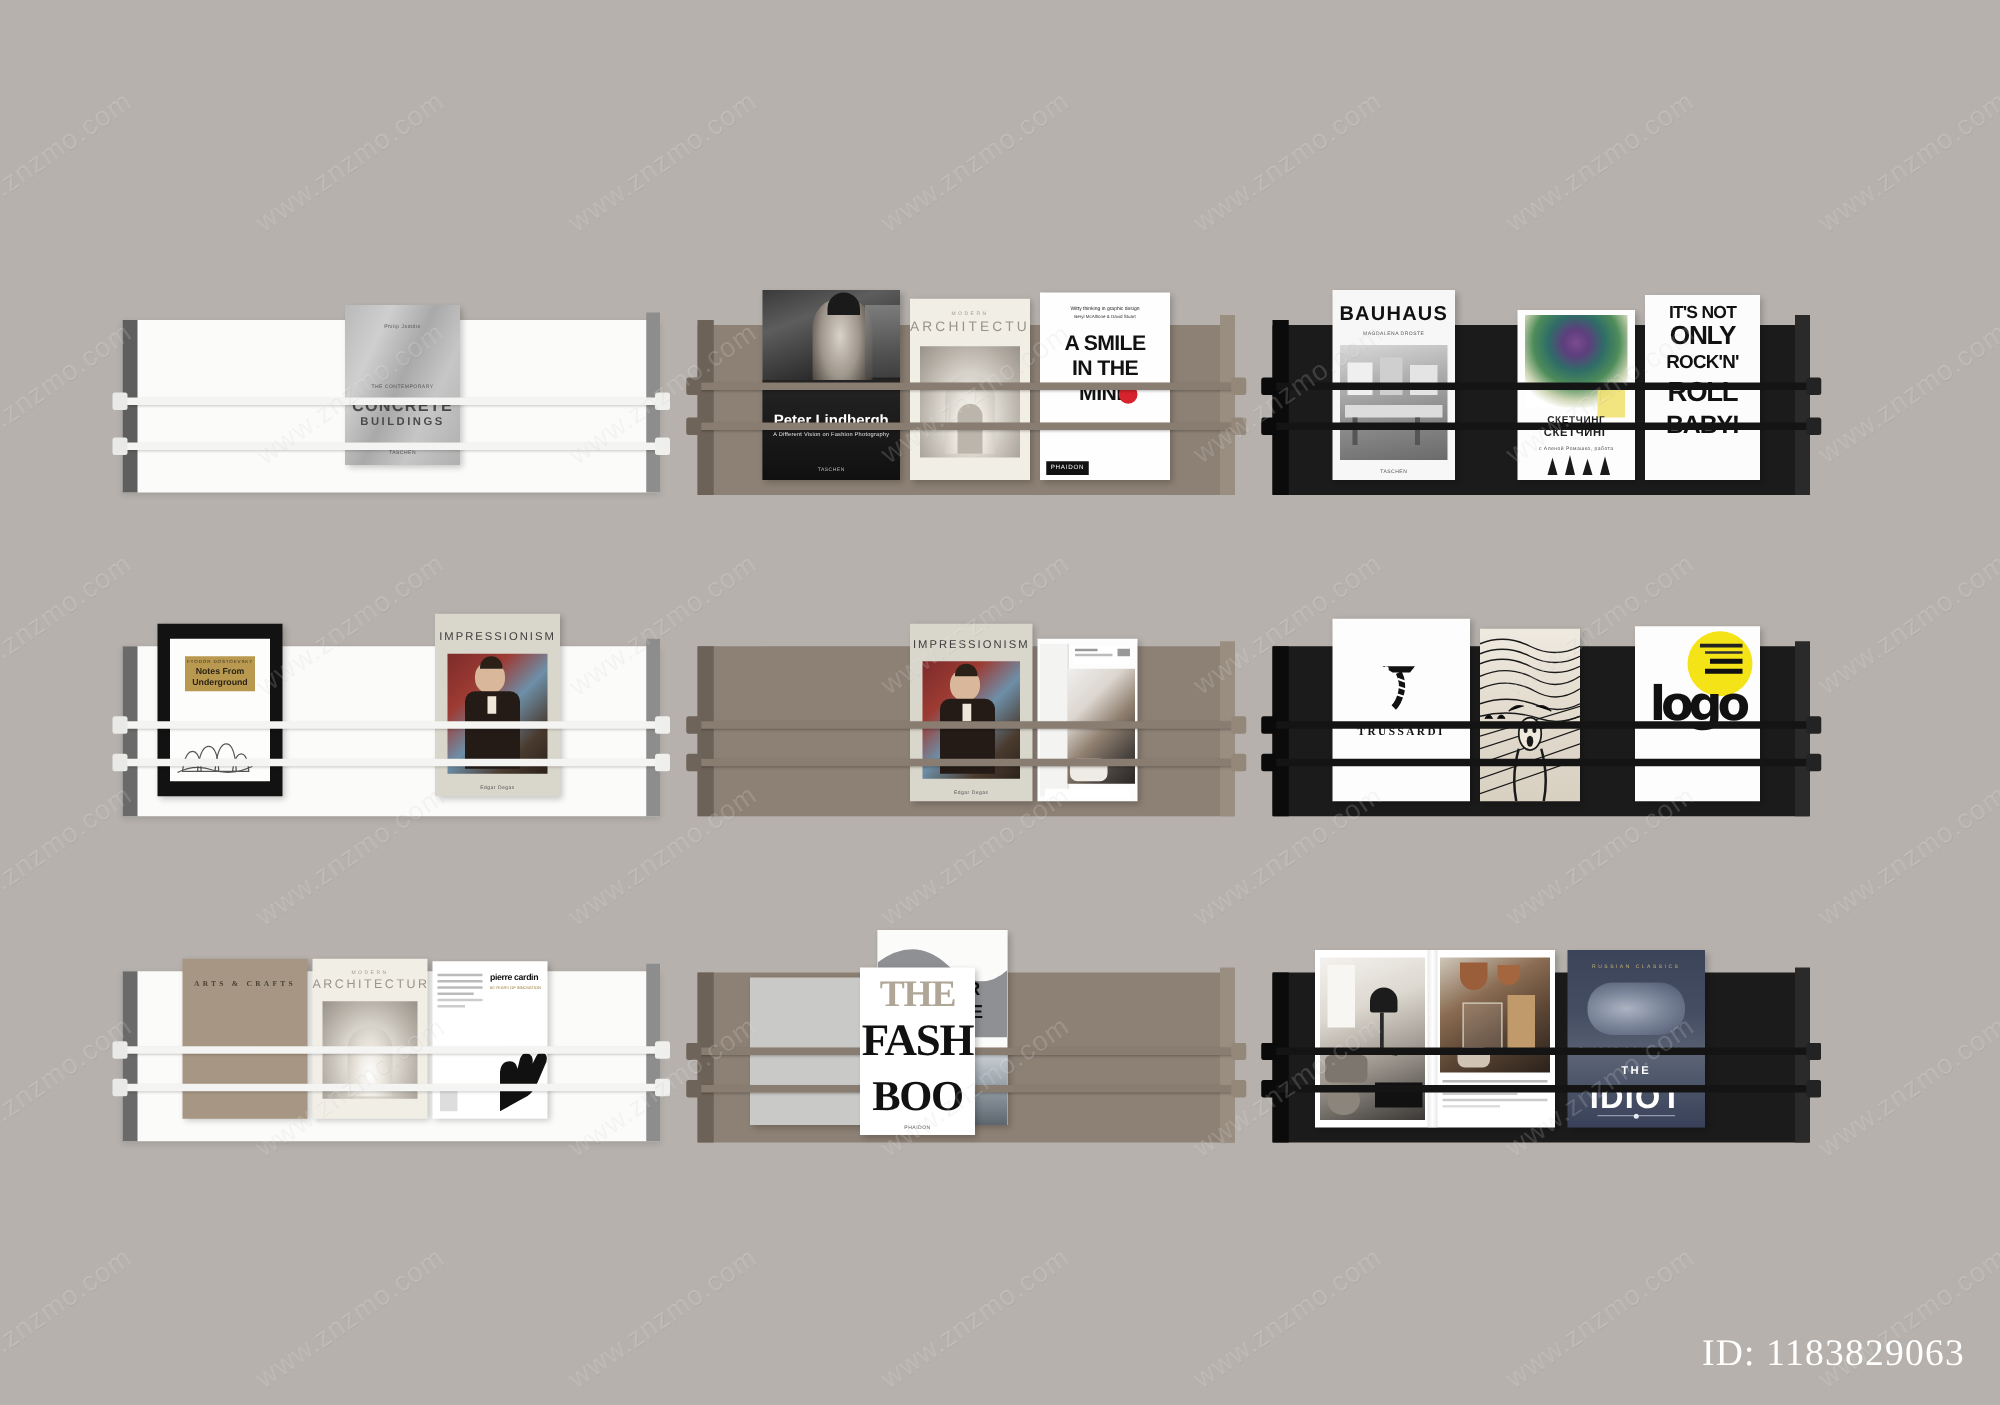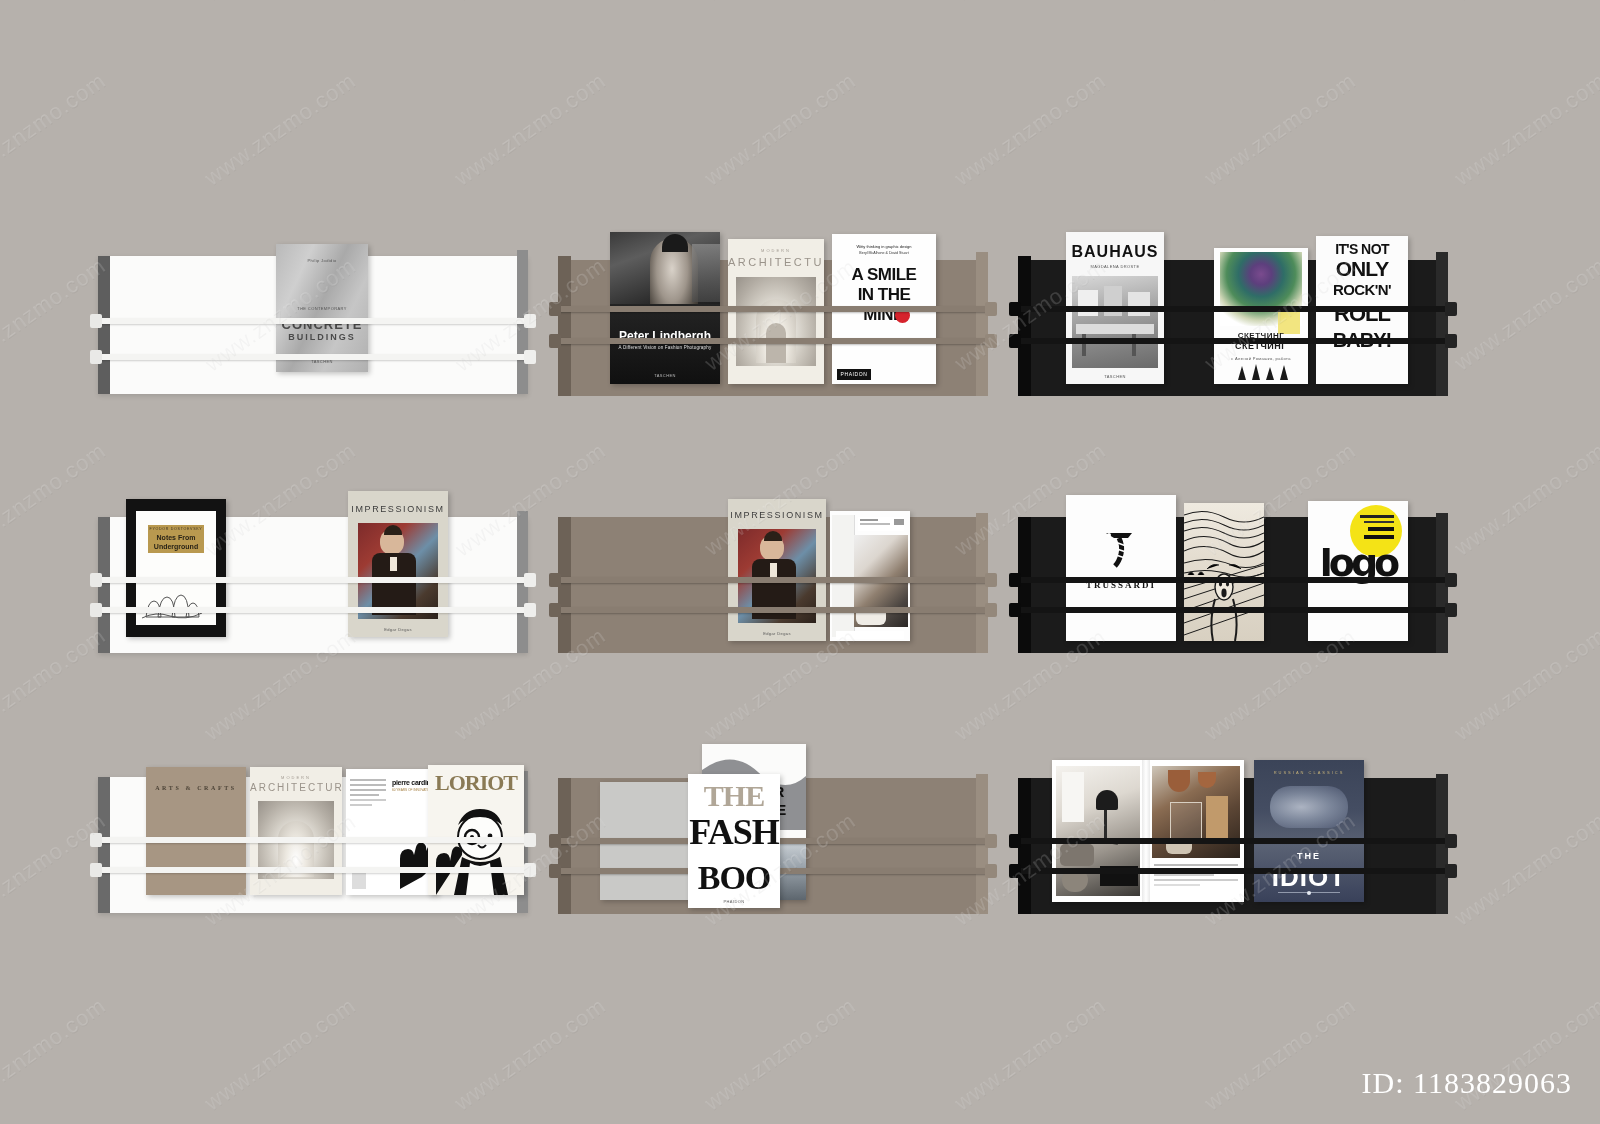--- a/index.html
+++ b/index.html
@@ -460,36 +460,20 @@
             <div style="font-size:7px;font-weight:bold;color:#111;letter-spacing:-.3px;">pierre cardin</div>
             <div style="font-size:3.2px;color:#a07a3a;margin-top:2px;">60 YEARS OF INNOVATION</div>
           </div>
           <svg viewBox="0 0 48 60" style="position:absolute;right:0;bottom:6px;width:48px;height:60px;">
             <path d="M10 60 L10 30 q0 -10 8 -10 q5 0 6 6 l2 -8 q2 -6 7 -4 q4 2 3 8 l3 -6 q3 -5 7 -2 q3 3 0 9 l-6 14 q-4 10 -12 13 z" fill="#111"></path>
           </svg>
           <div style="position:absolute;left:6px;bottom:6px;width:14px;height:18px;background:#ddd;"></div>
         </div>
       </div>
 
-      <div class="book" style="left:330px;width:96px;height:130px;bottom:18px;background:#f7f5ef;">
-        <div class="book-inner">
-          <div class="bk-title" style="top:6px;font-size:22px;color:#8a7a55;letter-spacing:-1px;font-family:'Liberation Serif',serif;">LORIOT</div>
-          <svg viewBox="0 0 96 92" style="position:absolute;left:0;bottom:0;width:96px;height:92px;">
-            <ellipse cx="52" cy="34" rx="22" ry="22" fill="#fdfdfb" stroke="#111" stroke-width="2"></ellipse>
-            <path d="M30 22 q6 -16 22 -16 q18 0 22 16 q-10 -8 -22 -8 q-14 0 -22 8z" fill="#111"></path>
-            <circle cx="44" cy="34" r="7" fill="none" stroke="#111" stroke-width="2.4"></circle>
-            <circle cx="44" cy="34" r="2" fill="#111"></circle>
-            <circle cx="62" cy="33" r="2.4" fill="#111"></circle>
-            <path d="M50 42 q4 5 8 0" stroke="#111" stroke-width="2" fill="none"></path>
-            <path d="M34 54 q18 10 38 0 l8 38 l-54 0 z" fill="#111"></path>
-            <path d="M42 60 q10 6 20 0 l4 32 l-28 0 z" fill="#fdfdfb"></path>
-            <path d="M8 92 L8 60 q0 -10 8 -10 q6 0 6 8 l2 -10 q2 -6 7 -4 q4 2 3 8" fill="#111"></path>
-          </svg>
-        </div>
-      </div>
     </div>
     <div class="rail" style="top:82px;background:#f4f4f2;box-shadow:0 1px 2px rgba(0,0,0,.18);"></div>
     <div class="rail" style="top:112px;background:#f4f4f2;box-shadow:0 1px 2px rgba(0,0,0,.18);"></div>
     <div class="rail-cap" style="left:-8px;top:78px;background:#e9e9e7;"></div>
     <div class="rail-cap" style="left:-8px;top:108px;background:#e9e9e7;"></div>
     <div class="rail-cap" style="right:-8px;top:78px;background:#efefed;"></div>
     <div class="rail-cap" style="right:-8px;top:108px;background:#efefed;"></div>
   </div>
 
   <div class="shelf-unit" style="left:558px;top:752px;width:430px;height:162px;">

